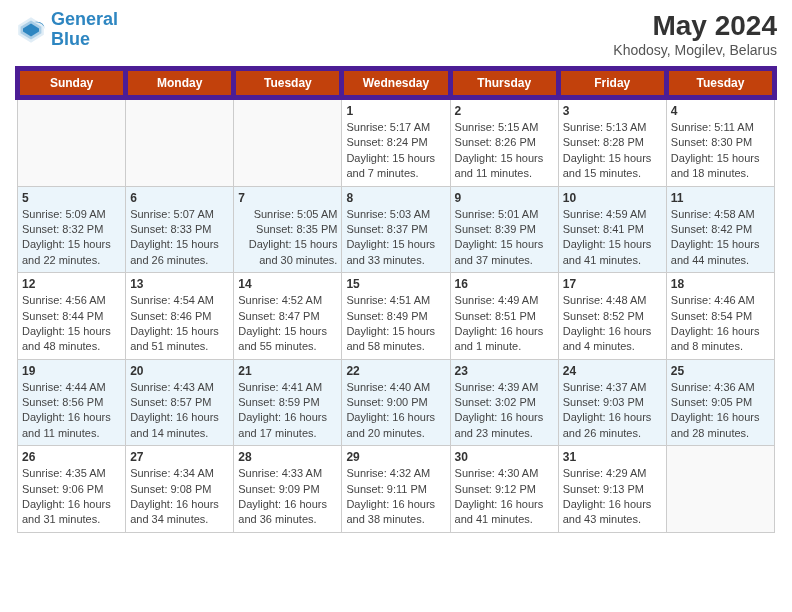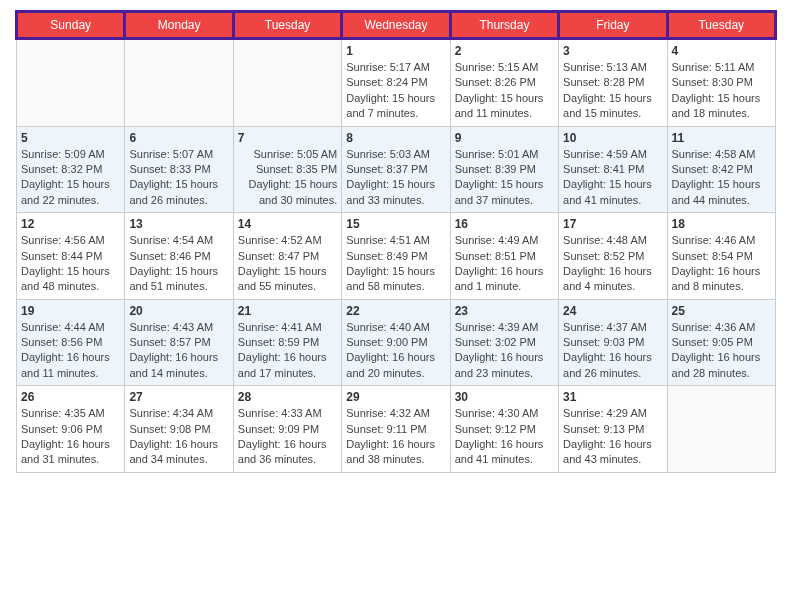--- a/index.html
+++ b/index.html
@@ -50,27 +50,27 @@
     .location {
       font-size: 14px;
       color: #555;
     }
     .calendar {
       width: 100%;
       border-collapse: collapse;
       table-layout: fixed;
     }
     .calendar th {
-      background-color: #ef4444;
+      background-color: #c2410c;
       color: #fff;
       text-align: center;
       font-size: 12px;
-      font-weight: normal;
+      font-weight: bold;
       padding: 5px 3px;
-      border: 3px solid #4c1d95;
+      border: 5px solid #4c1d95;
     }
     .calendar td {
       border: 1px solid #ccc;
       vertical-align: top;
       padding: 4px 4px;
       font-size: 9.5px;
       color: #333;
       background: #fff;
       height: 80px;
     }
@@ -99,20 +99,38 @@
     .row-2 td { background: #EBF5FB; }
     .row-3 td { background: #fff; }
     .row-4 td { background: #EBF5FB; margin-left: 40px; }
     .row-5 td { background: #fff; }
     .row-1 td.empty, .row-2 td.empty, .row-3 td.empty, .row-4 td.empty, .row-5 td.empty { background: #f9f9f9; }
   </style>
 </head>
 <body>
 
 <div class="page">
+  <div class="header">
+    <div class="logo">
+      <svg class="logo-icon" viewBox="0 0 40 40">
+        <polygon points="20,4 36,14 36,26 20,36 4,26 4,14" fill="#2E86C1" opacity="0.15"></polygon>
+        <polygon points="20,8 33,16 33,24 20,32 7,24 7,16" fill="#2E86C1" opacity="0.3"></polygon>
+        <polygon points="20,12 30,18 30,22 20,28 10,22 10,18" fill="#2E86C1"></polygon>
+        <path d="M24,10 Q36,8 38,20 Q36,10 24,10Z" fill="#2E86C1"></path>
+      </svg>
+      <div class="logo-text">
+        <div><span>General</span></div>
+        <div><span style="color:#2E86C1">Blue</span></div>
+      </div>
+    </div>
+    <div class="title-block">
+      <div class="month-year">May 2024</div>
+      <div class="location">Khodosy, Mogilev, Belarus</div>
+    </div>
+  </div>
 
   <table class="calendar">
     <thead>
       <tr>
         <th>Sunday</th>
         <th>Monday</th>
         <th>Tuesday</th>
         <th>Wednesday</th>
         <th>Thursday</th>
         <th>Friday</th>

